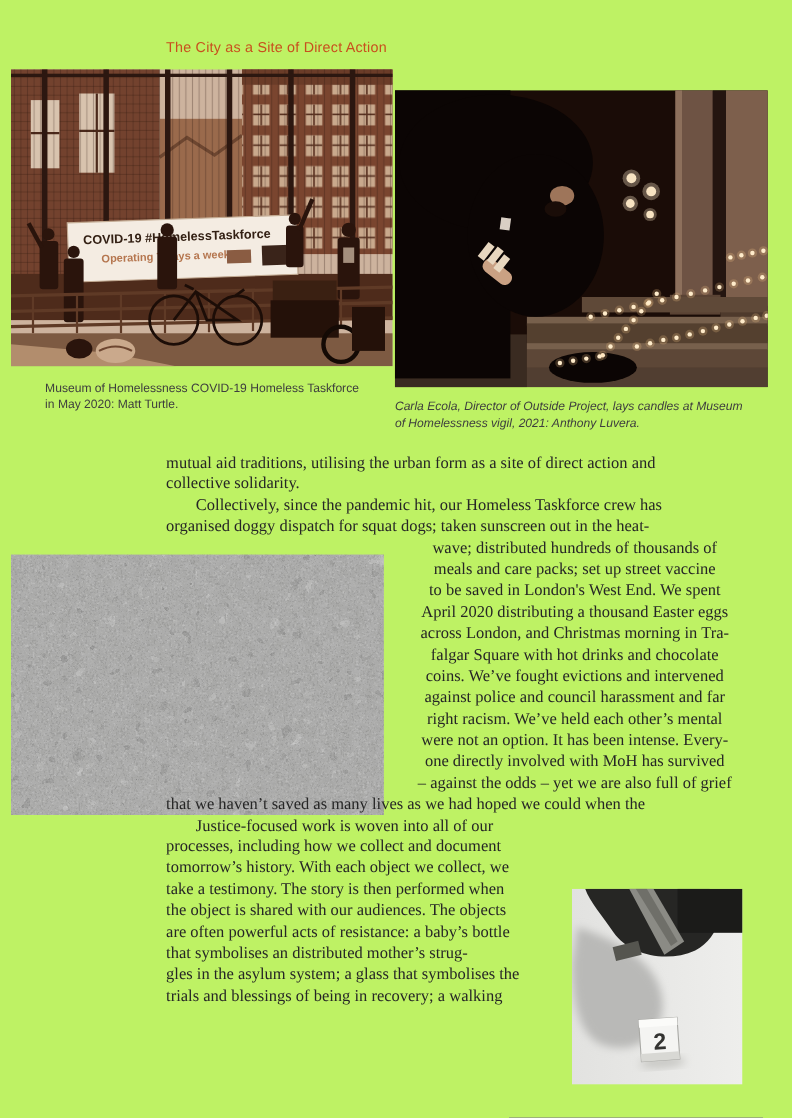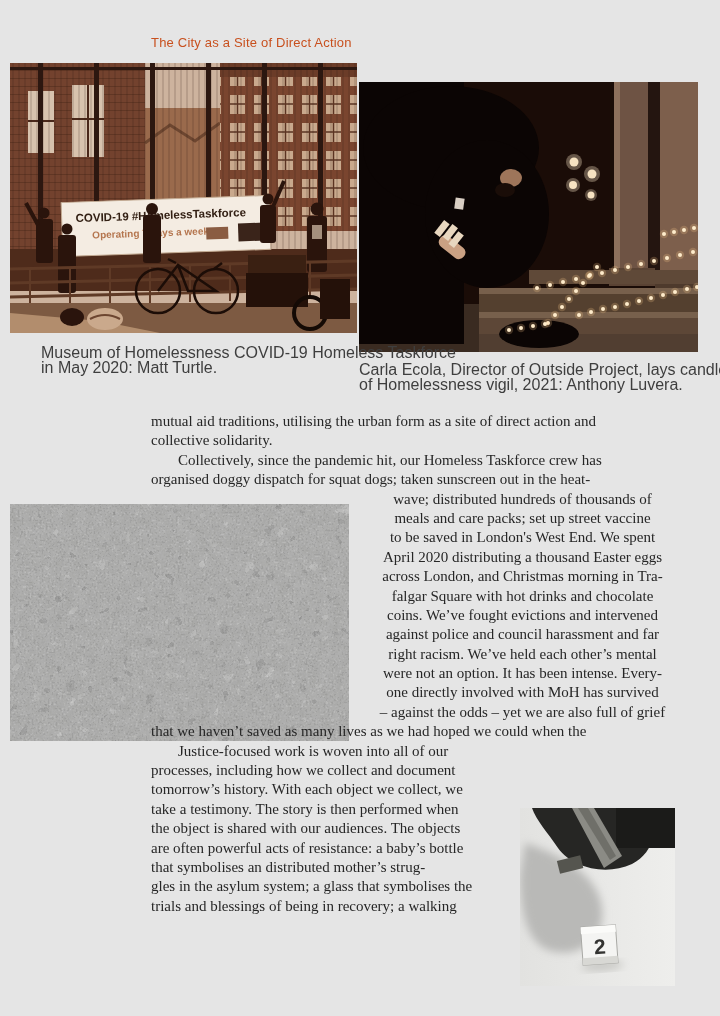--- a/index.html
+++ b/index.html
@@ -1,24 +1,24 @@
 <!DOCTYPE html>
 <html><head>
 <meta charset="utf-8">
 <style>
   html,body{margin:0;padding:0;background:#888;}
-  #page{position:relative;width:720px;height:1016px;background:#e5e5e5;overflow:hidden;
+  #page{position:relative;width:720px;height:1016px;background:#bef264;overflow:hidden;
         font-family:"Liberation Serif", serif;color:#262626;margin:0 auto;}
   .abs{position:absolute;}
   #header{left:151px;top:35px;font-family:"Liberation Sans",sans-serif;
           font-size:13px;letter-spacing:.2px;color:#c8501e;}
-  .caption{font-family:"Liberation Sans",sans-serif;font-size:16px;line-height:14.5px;
+  .caption{font-family:"Liberation Sans",sans-serif;font-size:11px;line-height:14.5px;
            color:#3e3e3e;}
   #cap-left{left:41px;top:346px;width:320px;}
-  #cap-right{left:359px;top:363px;width:335px;}
+  #cap-right{left:359px;top:363px;width:335px;font-style:italic;}
   .capline{white-space:nowrap;}
   
   #bodytext{left:151px;top:412px;width:539px;font-size:15px;}
   .ln{height:19.4px;line-height:19.4px;white-space:nowrap;}
   .ln.indent{padding-left:27px;}
   .ln.narrow{margin-left:204px;text-align:center;}
   
   #concrete{left:10px;top:504px;width:339px;height:237px;}
   
   #photo-taskforce{left:10px;top:63px;width:347px;height:270px;}

